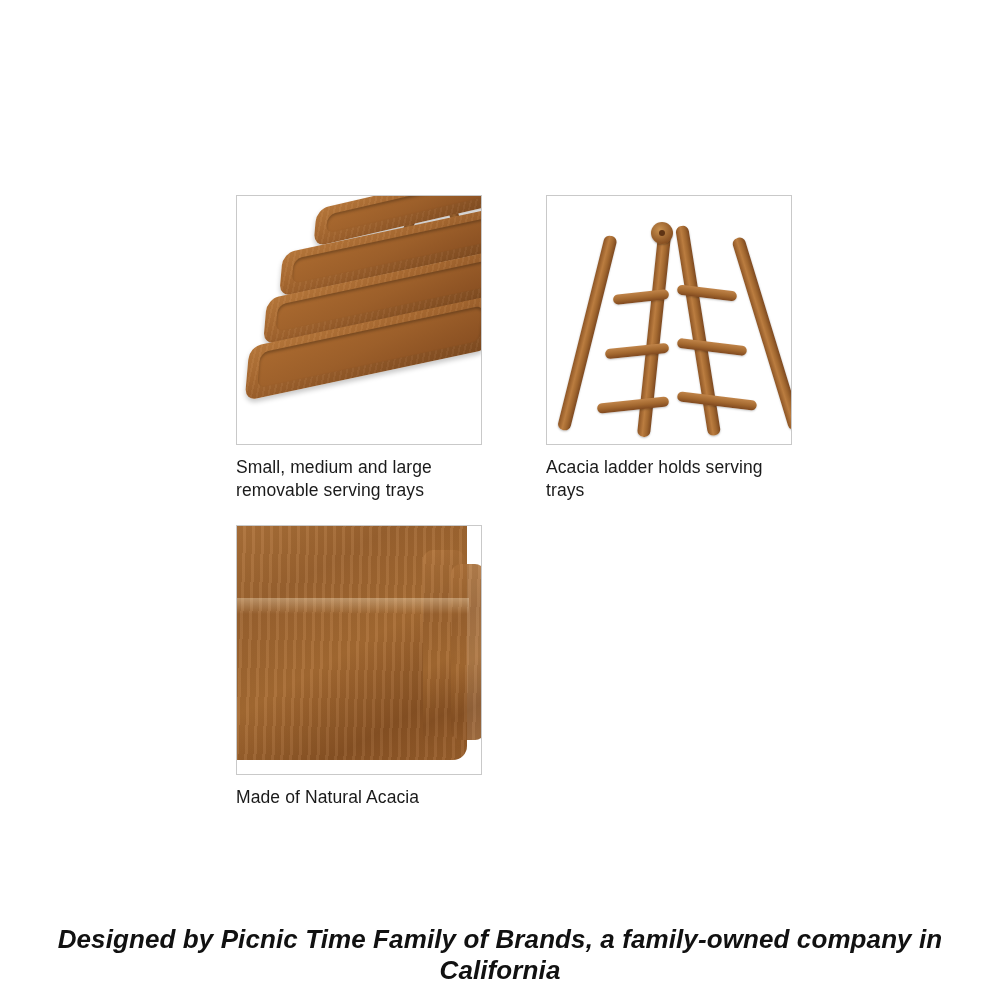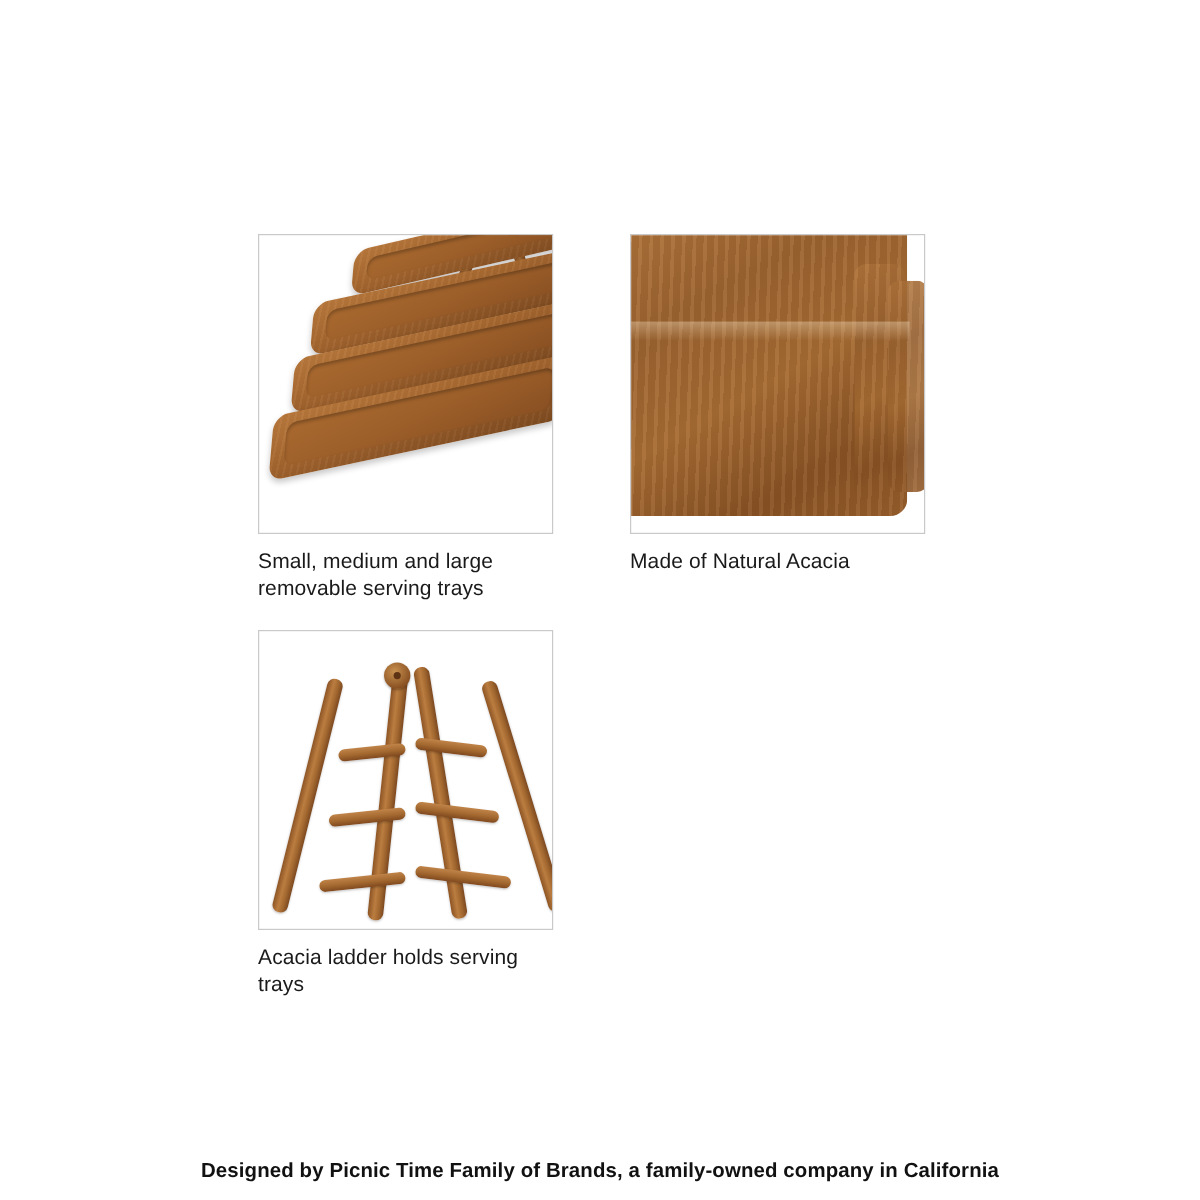--- a/index.html
+++ b/index.html
@@ -11,21 +11,21 @@
     height: 1000px;
     background: #ffffff;
     font-family: "Liberation Sans", sans-serif;
     color: #1b1b1b;
     overflow: hidden;
     position: relative;
   }
 
   .feature-grid {
     position: absolute;
-    left: 215px;
+    left: 236px;
     top: 195px;
     width: 640px;
     display: grid;
     grid-template-columns: 246px 64px 246px;
     grid-template-rows: auto auto;
     row-gap: 22px;
   }
 
   .cell {
     width: 246px;
@@ -52,22 +52,23 @@
     letter-spacing: 0.1px;
   }
 
   .footer {
     position: absolute;
     left: 0;
     right: 0;
     bottom: 14px;
     text-align: center;
     font-family: "Liberation Sans", sans-serif;
+    font-style: italic;
     font-weight: bold;
-    font-size: 17px;
+    font-size: 26px;
     color: #111111;
     letter-spacing: 0.1px;
   }
 
   
   .wood-scene { position: absolute; inset: 0; }
 
   
   .tray {
     position: absolute;
@@ -190,55 +191,55 @@
         <div class="tray t4">
             <div class="grain"></div>
             <div class="inner"></div>
           </div>
       </div>
     </div>
     <div class="caption">Small, medium and large removable serving trays</div>
   </div>
 
   <div class="cell spacer"></div>
+
+  <div class="cell">
+    <div class="photo">
+      <div class="wood-scene">
+
+        <div class="lad-rail" style="left:58px; top:40px; height:200px; transform:rotate(14deg); transform-origin: top center;"></div>
+        <div class="lad-rail" style="left:112px; top:30px; height:212px; transform:rotate(6deg); transform-origin: top center;"></div>
+
+        <div class="lad-rail" style="left:128px; top:30px; height:212px; transform:rotate(-9deg); transform-origin: top center;"></div>
+        <div class="lad-rail" style="left:184px; top:42px; height:200px; transform:rotate(-17deg); transform-origin: top center;"></div>
+
+        <div class="lad-rung" style="left:66px; top:96px; width:56px; transform:rotate(-6deg);"></div>
+        <div class="lad-rung" style="left:58px; top:150px; width:64px; transform:rotate(-6deg);"></div>
+        <div class="lad-rung" style="left:50px; top:204px; width:72px; transform:rotate(-6deg);"></div>
+
+        <div class="lad-rung" style="left:130px; top:92px; width:60px; transform:rotate(7deg);"></div>
+        <div class="lad-rung" style="left:130px; top:146px; width:70px; transform:rotate(7deg);"></div>
+        <div class="lad-rung" style="left:130px; top:200px; width:80px; transform:rotate(7deg);"></div>
+
+        <div class="hinge" style="left:104px; top:26px;"></div>
+      </div>
+    </div>
+    <div class="caption">Acacia ladder holds serving trays</div>
+  </div>
 
   <div class="cell">
     <div class="photo short">
       <div class="wood-scene">
         <div class="closeup-board" style="left:-20px; top:-16px; width:250px; height:250px;"></div>
         <div class="closeup-board" style="left:186px; top:24px; width:42px; height:196px; border-radius:10px; opacity:.95;"></div>
         <div class="closeup-board" style="left:214px; top:38px; width:34px; height:176px; border-radius:10px; opacity:.9;"></div>
         <div style="position:absolute; left:-20px; top:72px; width:252px; height:16px; background:linear-gradient(180deg,rgba(255,240,210,.35),rgba(255,240,210,0)); "></div>
       </div>
     </div>
     <div class="caption">Made of Natural Acacia</div>
   </div>
 
-  <div class="cell">
-    <div class="photo">
-      <div class="wood-scene">
-
-        <div class="lad-rail" style="left:58px; top:40px; height:200px; transform:rotate(14deg); transform-origin: top center;"></div>
-        <div class="lad-rail" style="left:112px; top:30px; height:212px; transform:rotate(6deg); transform-origin: top center;"></div>
-
-        <div class="lad-rail" style="left:128px; top:30px; height:212px; transform:rotate(-9deg); transform-origin: top center;"></div>
-        <div class="lad-rail" style="left:184px; top:42px; height:200px; transform:rotate(-17deg); transform-origin: top center;"></div>
-
-        <div class="lad-rung" style="left:66px; top:96px; width:56px; transform:rotate(-6deg);"></div>
-        <div class="lad-rung" style="left:58px; top:150px; width:64px; transform:rotate(-6deg);"></div>
-        <div class="lad-rung" style="left:50px; top:204px; width:72px; transform:rotate(-6deg);"></div>
-
-        <div class="lad-rung" style="left:130px; top:92px; width:60px; transform:rotate(7deg);"></div>
-        <div class="lad-rung" style="left:130px; top:146px; width:70px; transform:rotate(7deg);"></div>
-        <div class="lad-rung" style="left:130px; top:200px; width:80px; transform:rotate(7deg);"></div>
-
-        <div class="hinge" style="left:104px; top:26px;"></div>
-      </div>
-    </div>
-    <div class="caption">Acacia ladder holds serving trays</div>
-  </div>
-
   <div class="cell spacer"></div>
 
 
 </div>
 
 <div class="footer">Designed by Picnic Time Family of Brands, a family-owned company in California</div>
 
 </body></html>

